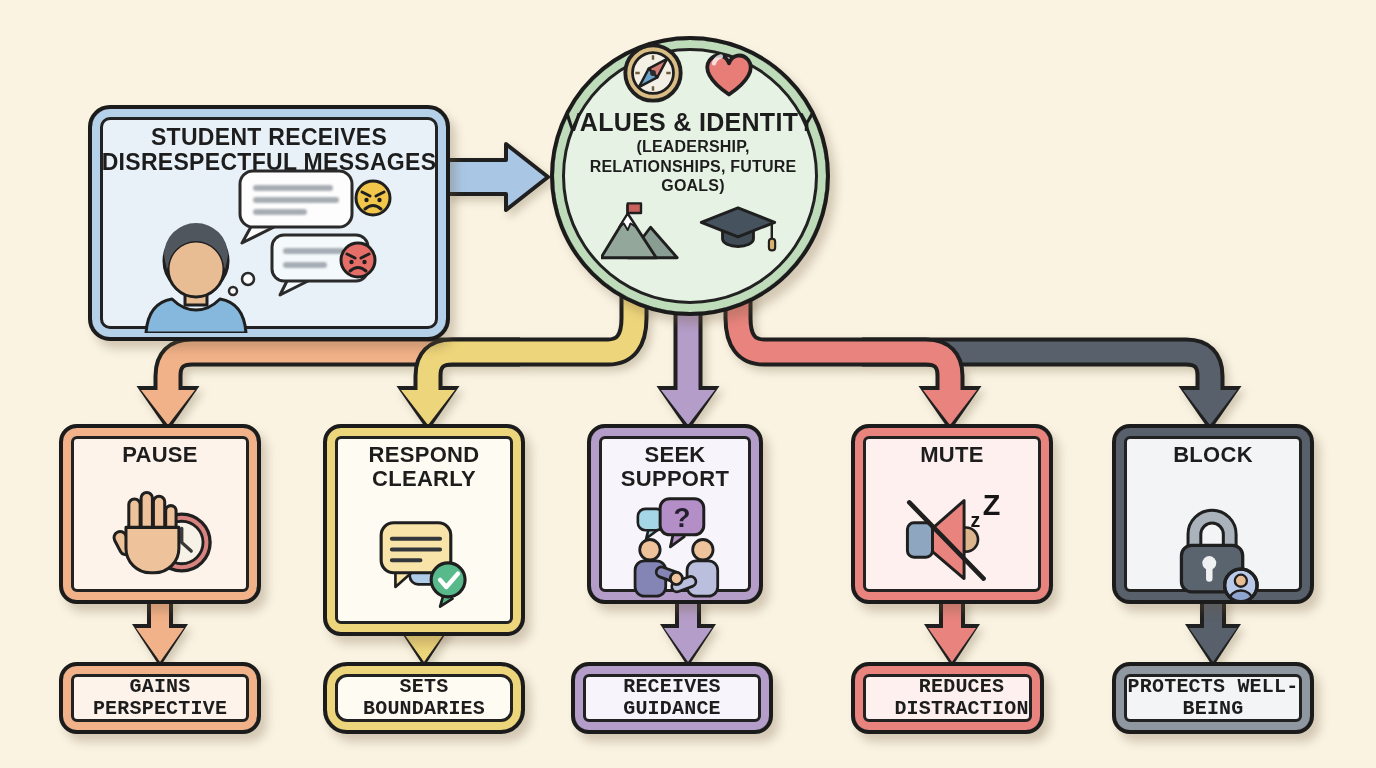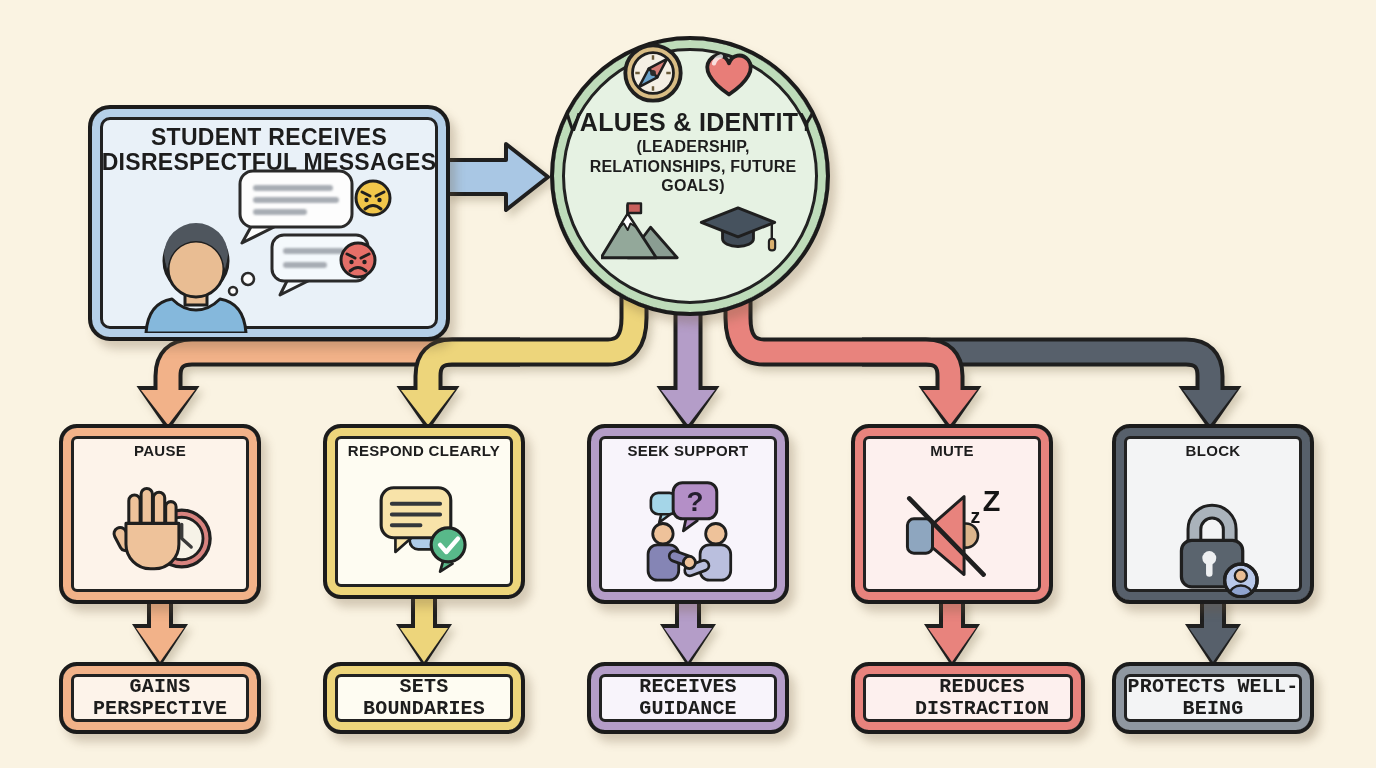--- a/index.html
+++ b/index.html
@@ -17,21 +17,21 @@
   .stemCs{fill:none;stroke-width:18;}
   .triB{fill:#1f1f1f;}
   
   .node{position:absolute;z-index:2;box-sizing:border-box;}
   .card{
     border:4px solid #1b1b1b;border-radius:18px;background:var(--fill,#fff);
     box-shadow:inset 0 0 0 8px var(--band,#ccc), inset 0 0 0 11px #222,
                6px 8px 10px rgba(110,90,60,.28);
     display:flex;flex-direction:column;align-items:center;
   }
-  .card-title{font-weight:800;font-size:15px;line-height:1.1;letter-spacing:.3px;
+  .card-title{font-weight:800;font-size:22px;line-height:1.1;letter-spacing:.3px;
     text-align:center;margin-top:15px;padding:0 8px;}
   .icon-zone{flex:1;display:flex;align-items:center;justify-content:center;width:100%;}
   .outcome{justify-content:center;font-family:Liberation Mono, monospace;}
   .outcome-title{font-weight:800;font-size:20px;line-height:1.12;letter-spacing:.2px;
     text-align:center;padding:0 10px;}
   
   #source-box{left:88px;top:57px;width:362px;height:236px;border-radius:22px;margin-top:48px;}
   #source-box .card-title{font-size:23px;margin-top:16px;}
   #source-illustration{position:absolute;left:0;bottom:4px;}
   .blurline{filter:blur(1.1px);opacity:.85;stroke:#9aa0a8;stroke-width:6;stroke-linecap:round;}
@@ -218,36 +218,36 @@
           <rect x="27" y="18" width="12" height="46" rx="6"></rect>
           <rect x="40" y="11" width="12" height="53" rx="6"></rect>
           <rect x="53" y="15" width="12" height="49" rx="6"></rect>
           <rect x="66" y="25" width="11" height="39" rx="5.5"></rect>
           <path d="M24 48 H80 V70 A26 26 0 0 1 54 96 H50 A26 26 0 0 1 24 70 Z"></path>
         </g>
       </svg>
     </div>
   </div>
 
-  <div class="node card" style="left: 323px; top: 424px; width: 202px; height: 175px; --band: #edd57b; --fill: #fefcf2;">
+  <div class="node card" style="left: 323px; top: 424px; width: 202px; height: 212px; --band: #edd57b; --fill: #fefcf2;">
     <div class="card-title">RESPOND CLEARLY</div>
     <div class="icon-zone">
       <svg width="116" height="100" viewBox="0 0 120 112" stroke-linecap="round" stroke-linejoin="round">
         <rect x="44" y="62" width="46" height="19" rx="9.5" fill="#aecbe8" stroke="#1f1f1f" stroke-width="3"></rect>
         <path d="M28 66 v18 l18 -16" fill="#f8e3a9" stroke="#1f1f1f" stroke-width="3"></path>
         <rect x="12" y="12" width="78" height="56" rx="14" fill="#f8e3a9" stroke="#1f1f1f" stroke-width="3.5"></rect>
         <path d="M24 30 H78 M24 42 H78 M24 54 H56" stroke="#33373b" stroke-width="4.5" fill="none"></path>
         <path d="M82 92 l-4 14 l14 -9" fill="#58b98a" stroke="#1f1f1f" stroke-width="3"></path>
         <circle cx="87" cy="76" r="19" fill="#58b98a" stroke="#1f1f1f" stroke-width="3.5"></circle>
         <path d="M78 76 l7 8 l13 -15" stroke="#ffffff" stroke-width="5" fill="none"></path>
       </svg>
     </div>
   </div>
 
-  <div class="node card" style="left: 587px; top: 424px; width: 202px; height: 180px; --band: #b49dc8; --fill: #f8f4fb;">
+  <div class="node card" style="left: 587px; top: 424px; width: 176px; height: 180px; --band: #b49dc8; --fill: #f8f4fb;">
     <div class="card-title">SEEK SUPPORT</div>
     <div class="icon-zone">
       <svg width="116" height="104" viewBox="0 0 120 112" stroke-linecap="round" stroke-linejoin="round">
         <path d="M32 36 l-3 12 l12 -9" fill="#a5d6e8" stroke="#1f1f1f" stroke-width="2.8"></path>
         <rect x="20" y="16" width="28" height="23" rx="8" fill="#a5d6e8" stroke="#1f1f1f" stroke-width="2.8"></rect>
         <path d="M58 43 l-3 14 l15 -11" fill="#b48fc7" stroke="#1f1f1f" stroke-width="3"></path>
         <rect x="44" y="5" width="47" height="39" rx="10" fill="#b48fc7" stroke="#1f1f1f" stroke-width="3.2"></rect>
         <text x="67.5" y="35" text-anchor="middle" font-size="30" font-weight="800" fill="#241f2e">?</text>
         <g stroke="#1f1f1f" stroke-width="3">
           <rect x="17" y="72" width="33" height="38" rx="10" fill="#8585b5"></rect>
@@ -296,26 +296,26 @@
           <circle cx="90" cy="88" r="6.5" fill="#e9bd93" stroke="#1f1f1f" stroke-width="2.5"></circle>
         </g>
         <circle cx="90" cy="93" r="17.5" fill="none" stroke="#1f1f1f" stroke-width="3.5"></circle>
       </svg>
     </div>
   </div>
 
   <div class="node card outcome" style="left: 59px; top: 662px; width: 202px; height: 72px; --band: #f2b289; --fill: #fdf3ea;">
     <div class="outcome-title">GAINS PERSPECTIVE</div>
   </div>
-  <div class="node card outcome" style="left: 323px; top: 662px; width: 202px; height: 72px; --band: #edd57b; --fill: #fefcf2;">
+  <div class="node card outcome" style="left: 323px; top: 662px; width: 202px; height: 72px; border-radius: 24px; --band: #edd57b; --fill: #fefcf2;">
     <div class="outcome-title">SETS BOUNDARIES</div>
   </div>
-  <div class="node card outcome" style="left: 587px; top: 662px; width: 202px; height: 72px; --band: #b49dc8; --fill: #f8f4fb;">
+  <div class="node card outcome" style="left: 571px; top: 662px; width: 202px; height: 72px; --band: #b49dc8; --fill: #f8f4fb;">
     <div class="outcome-title">RECEIVES GUIDANCE</div>
   </div>
-  <div class="node card outcome" style="left: 851px; top: 662px; width: 234px; height: 72px; padding-left: 28px; --band: #e8837d; --fill: #fdf0ee;">
+  <div class="node card outcome" style="left: 851px; top: 662px; width: 193px; height: 72px; padding-left: 28px; --band: #e8837d; --fill: #fdf0ee;">
     <div class="outcome-title">REDUCES DISTRACTION</div>
   </div>
   <div class="node card outcome" style="left: 1112px; top: 662px; width: 202px; height: 72px; --band: #8f97a0; --fill: #f3f4f5;">
     <div class="outcome-title">PROTECTS WELL-BEING</div>
   </div>
 
 </div>
 
 </body></html>

